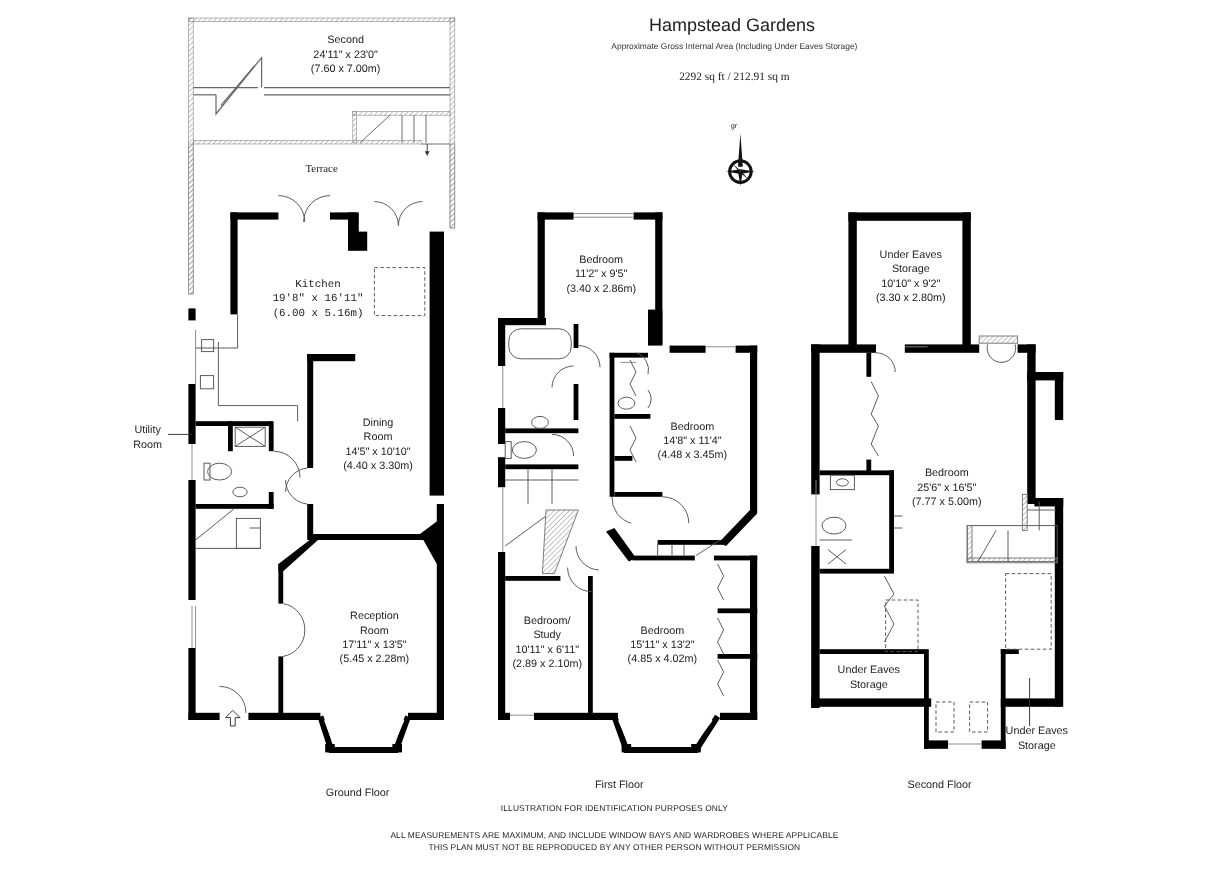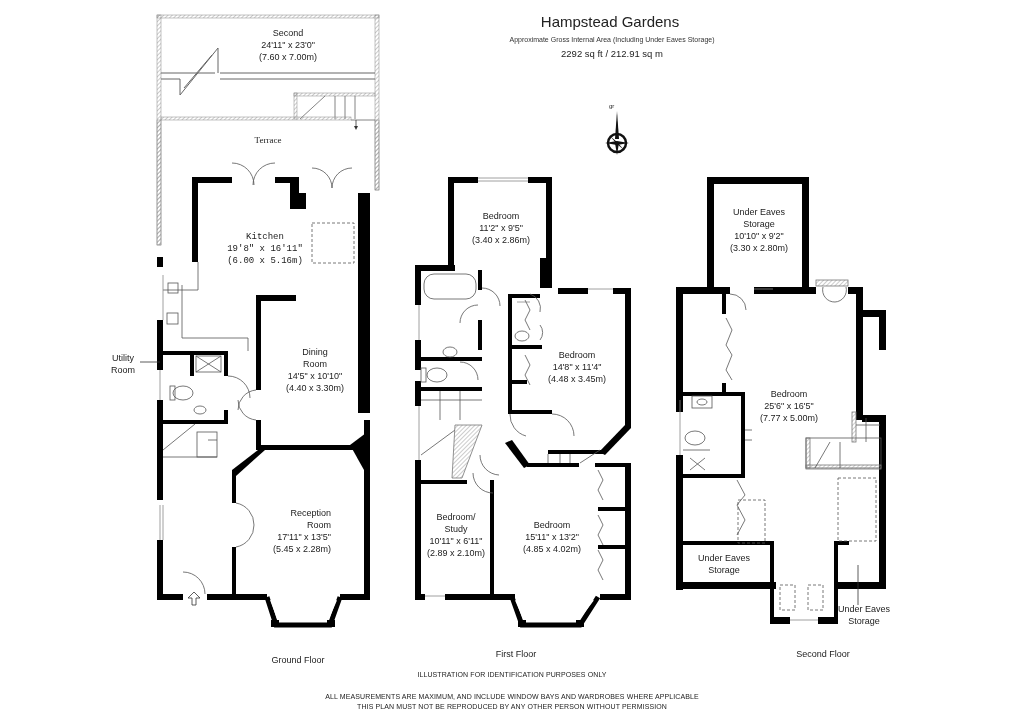--- a/index.html
+++ b/index.html
@@ -304,21 +304,21 @@
     <polygon points="0,12 2,0 -2,0" fill="#111"></polygon>
     <polygon points="-12,0 0,-2 0,2" fill="#111"></polygon>
     <polygon points="12,0 0,-2 0,2" fill="#111"></polygon>
     <polygon points="-7,-7 0,-1 -1,0" fill="#111"></polygon>
     <polygon points="7,7 0,1 1,0" fill="#111"></polygon>
   </g>
 </svg>
 
 <div class="abs center title" style="left:610px; top:13px;">Hampstead Gardens</div>
 <div class="abs center subtitle" style="left:612px; top:36px;">Approximate Gross Internal Area (Including Under Eaves Storage)</div>
-<div class="abs center area" style="left:612px; top:48px;">2292 sq ft  /  212.91 sq m</div>
+<div class="abs center area" style="left:612px; top:60px;font-family:Liberation Serif, serif;">2292 sq ft  /  212.91 sq m</div>
 <div class="abs" style="left:609px; top:103px; font-size:6px;">gr</div>
 
 <div class="abs room-label" style="left:288px; top:27px;">
   <div>Second</div>
   <div>24'11" x 23'0"</div>
   <div>(7.60 x 7.00m)</div>
 </div>
 <div class="abs room-label" style="left:268px; top:134px;font-family:Liberation Serif, serif;">
   <div>Terrace</div>
 </div>
@@ -330,21 +330,21 @@
 <div class="abs room-label" style="left:315px; top:346px;">
   <div>Dining</div>
   <div>Room</div>
   <div>14'5" x 10'10"</div>
   <div>(4.40 x 3.30m)</div>
 </div>
 <div class="abs room-label" style="left:123px; top:352px;">
   <div>Utility</div>
   <div>Room</div>
 </div>
-<div class="abs room-label" style="left:302px; top:507px;text-align:right;">
+<div class="abs room-label" style="left:312px; top:507px;">
   <div>Reception</div>
   <div>Room</div>
   <div>17'11" x 13'5"</div>
   <div>(5.45 x 2.28m)</div>
 </div>
 <div class="abs center floor-label" style="left:266px; top:655px;margin-left:32px;">Ground Floor</div>
 
 <div class="abs room-label" style="left:501px; top:210px;">
   <div>Bedroom</div>
   <div>11'2" x 9'5"</div>
@@ -380,17 +380,17 @@
   <div>(7.77 x 5.00m)</div>
 </div>
 <div class="abs room-label" style="left:724px; top:552px;">
   <div>Under Eaves</div>
   <div>Storage</div>
 </div>
 <div class="abs room-label" style="left:864px; top:603px;">
   <div>Under Eaves</div>
   <div>Storage</div>
 </div>
-<div class="abs center floor-label" style="left:783px; top:649px;margin-left:40px;">Second Floor</div>
+<div class="abs center floor-label" style="left:783px; top:649px;">Second Floor</div>
 
 <div class="abs center footer" style="left:512px; top:671px;">ILLUSTRATION FOR IDENTIFICATION PURPOSES ONLY</div>
 <div class="abs center footer" style="left:512px; top:693px;">ALL MEASUREMENTS ARE MAXIMUM, AND INCLUDE WINDOW BAYS AND WARDROBES WHERE APPLICABLE</div>
 <div class="abs center footer" style="left:512px; top:703px;">THIS PLAN MUST NOT BE REPRODUCED BY ANY OTHER PERSON WITHOUT PERMISSION</div>
 
 </body></html>

